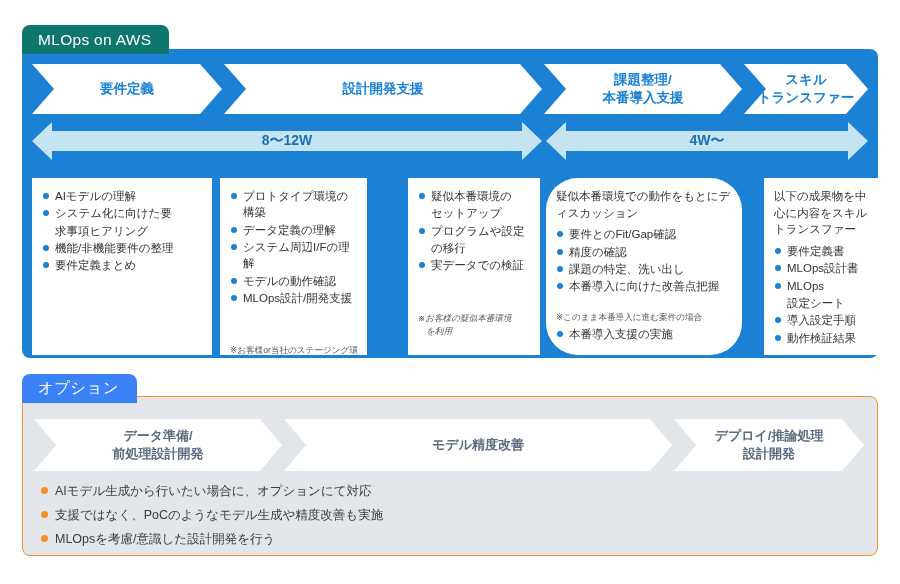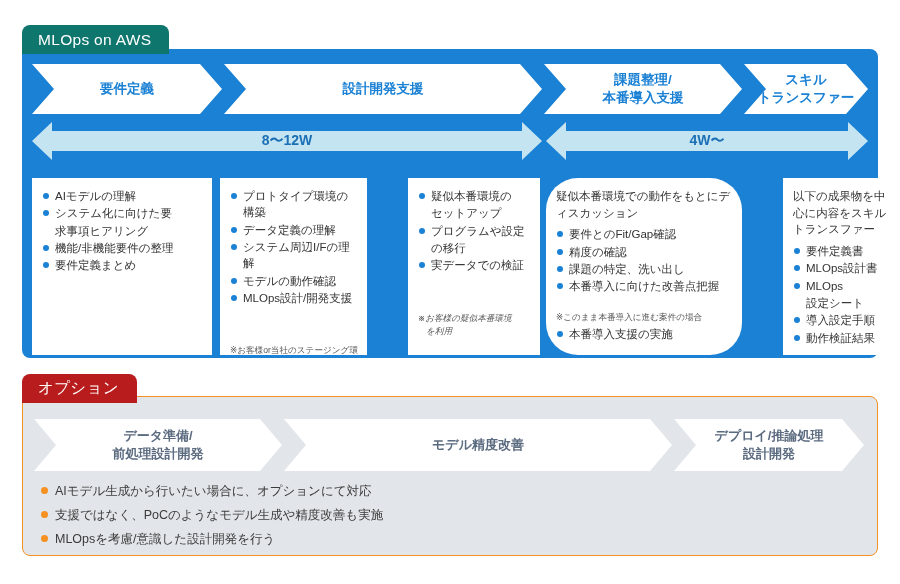--- a/index.html
+++ b/index.html
@@ -33,21 +33,21 @@
     border-radius: 8px 8px 0 0;
     display: flex;
     align-items: center;
     font-size: 15.5px;
     letter-spacing: 0.3px;
     color: #ffffff;
     z-index: 4;
     box-sizing: border-box;
   }
   .panel-tab.blue { background: #0f766e; }
-  .panel-tab.orange { background: #b91c1c; }
+  .panel-tab.orange { background: #3b82f6; }
 
   .panel-body {
     position: absolute;
     left: 0;
     top: 24px;
     right: 0;
     bottom: 0;
     border-radius: 8px 8px 8px 8px;
     box-sizing: border-box;
   }
@@ -335,21 +335,21 @@
         <li>本番導入に向けた改善点把握</li>
       </ul>
       <div class="note note-tight" style="margin-top:16px;">
         <span>※このまま本番導入に進む案件の場合</span>
       </div>
       <ul class="blist">
         <li>本番導入支援の実施</li>
       </ul>
     </div>
 
-    <div class="card" style="left:751px; width:116px;">
+    <div class="card" style="left:732px; width:116px;">
       <p class="lead">以下の成果物を中心に内容をスキルトランスファー</p>
       <ul class="blist">
         <li>要件定義書</li>
         <li>MLOps設計書</li>
         <li>MLOps</li>
         <li class="cont">設定シート</li>
         <li>導入設定手順</li>
         <li>動作検証結果</li>
       </ul>
     </div>

